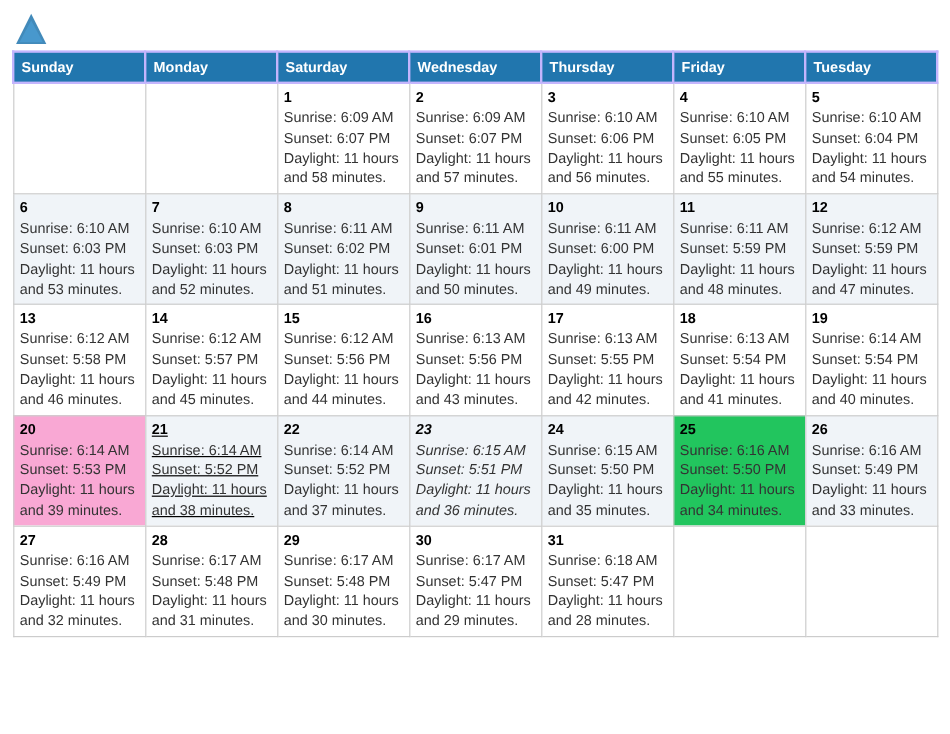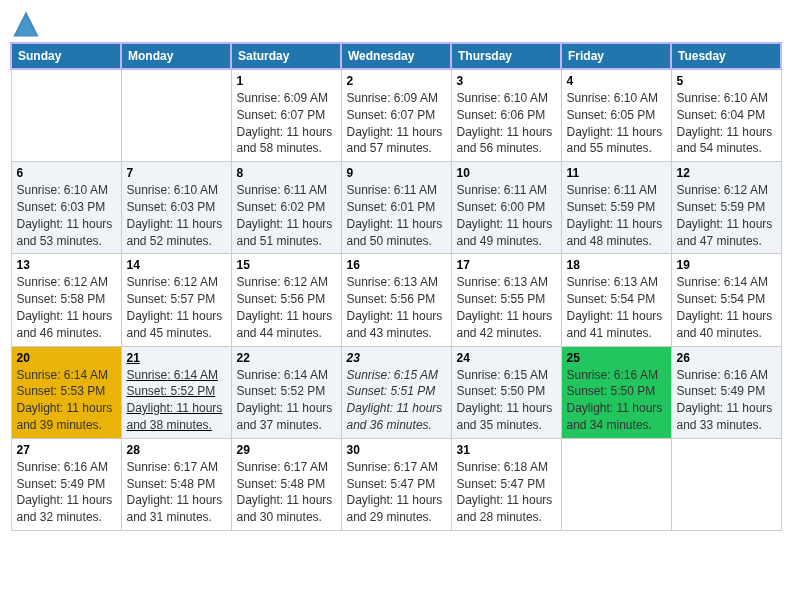--- a/index.html
+++ b/index.html
@@ -235,21 +235,21 @@
 Daylight: 11 hours and 41 minutes.</div>
         </td>
         <td>
           <span class="day-number">19</span>
           <div class="day-info" style="white-space: pre-line;">Sunrise: 6:14 AM
 Sunset: 5:54 PM
 Daylight: 11 hours and 40 minutes.</div>
         </td>
       </tr>
       <tr>
-        <td style="background: #eab308;">
+        <td style="background: #f9a8d4;">
           <span class="day-number">20</span>
           <div class="day-info" style="white-space: pre-line;">Sunrise: 6:14 AM
 Sunset: 5:53 PM
 Daylight: 11 hours and 39 minutes.</div>
         </td>
         <td style="background: rgb(240, 244, 248); text-decoration: underline;">
           <span class="day-number">21</span>
           <div class="day-info" style="white-space: pre-line;">Sunrise: 6:14 AM
 Sunset: 5:52 PM
 Daylight: 11 hours and 38 minutes.</div>

